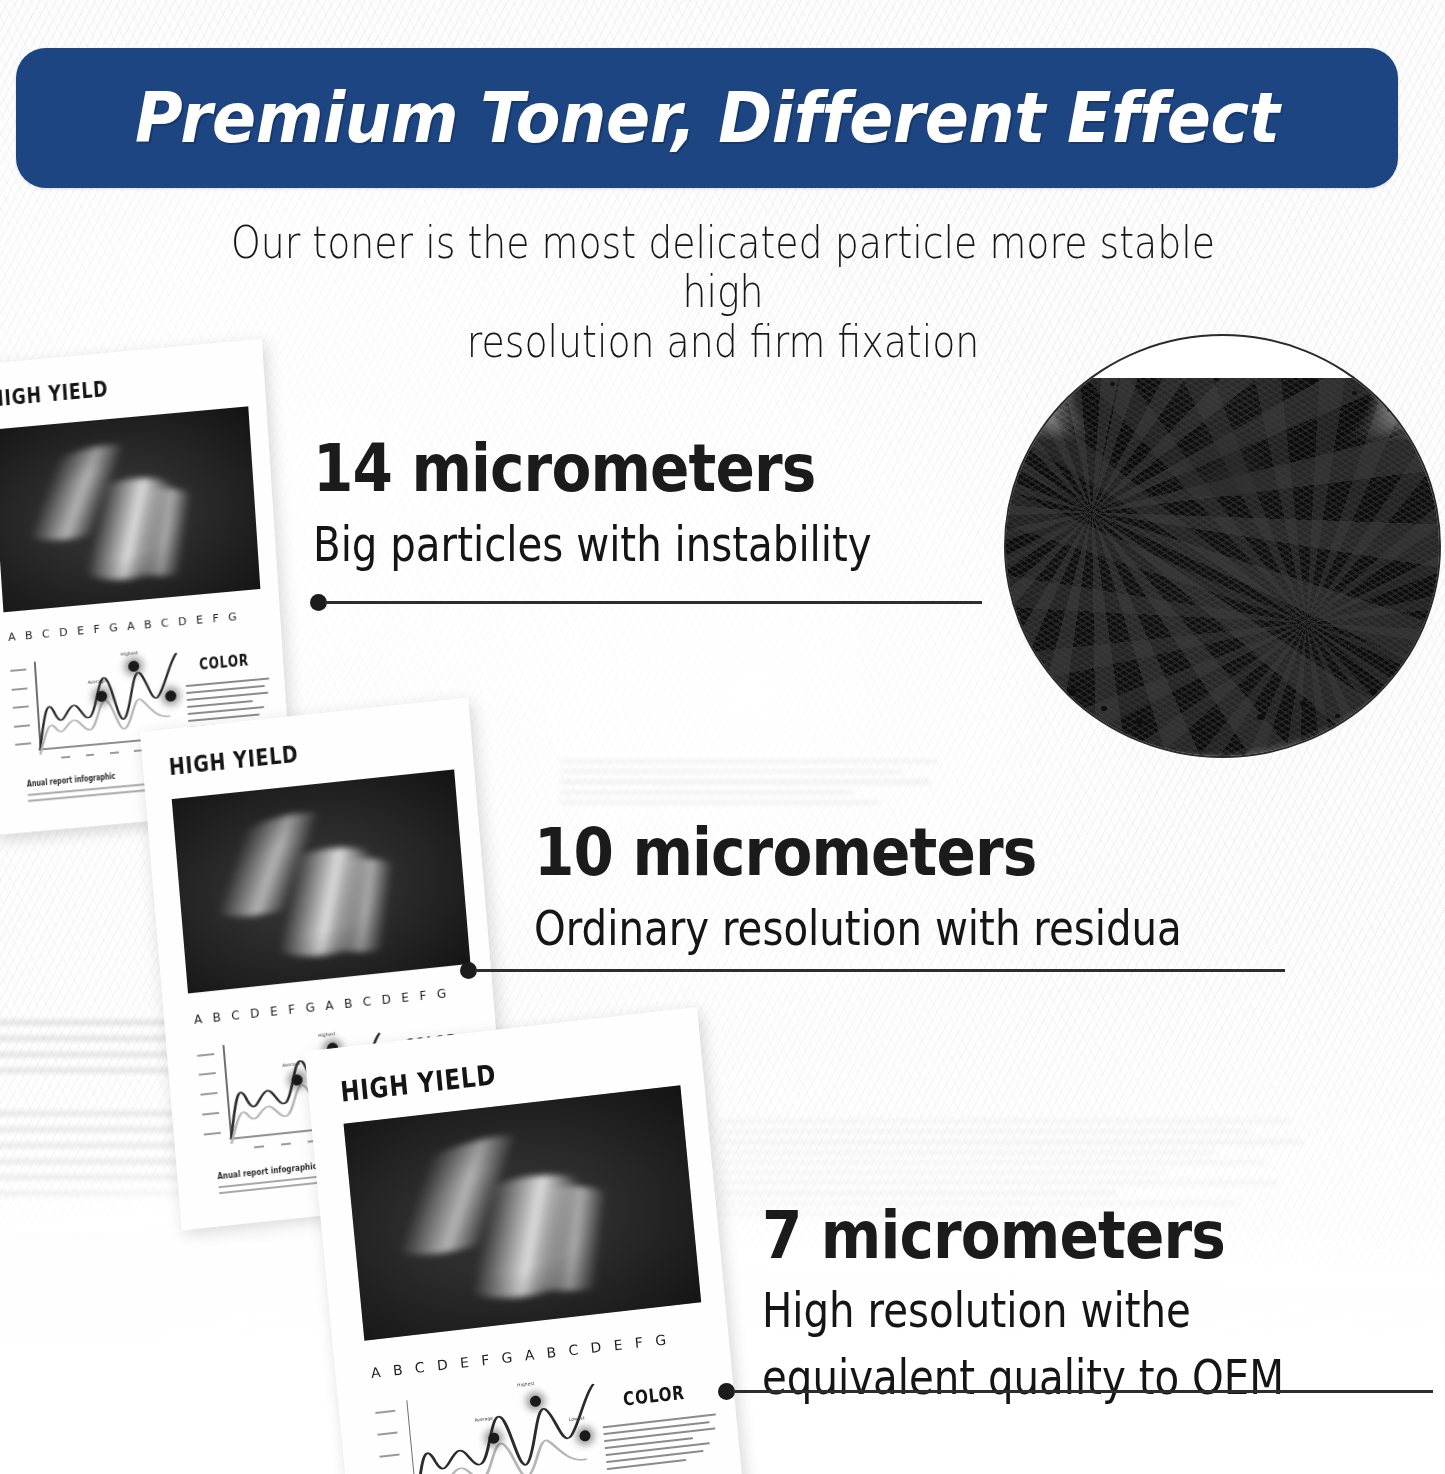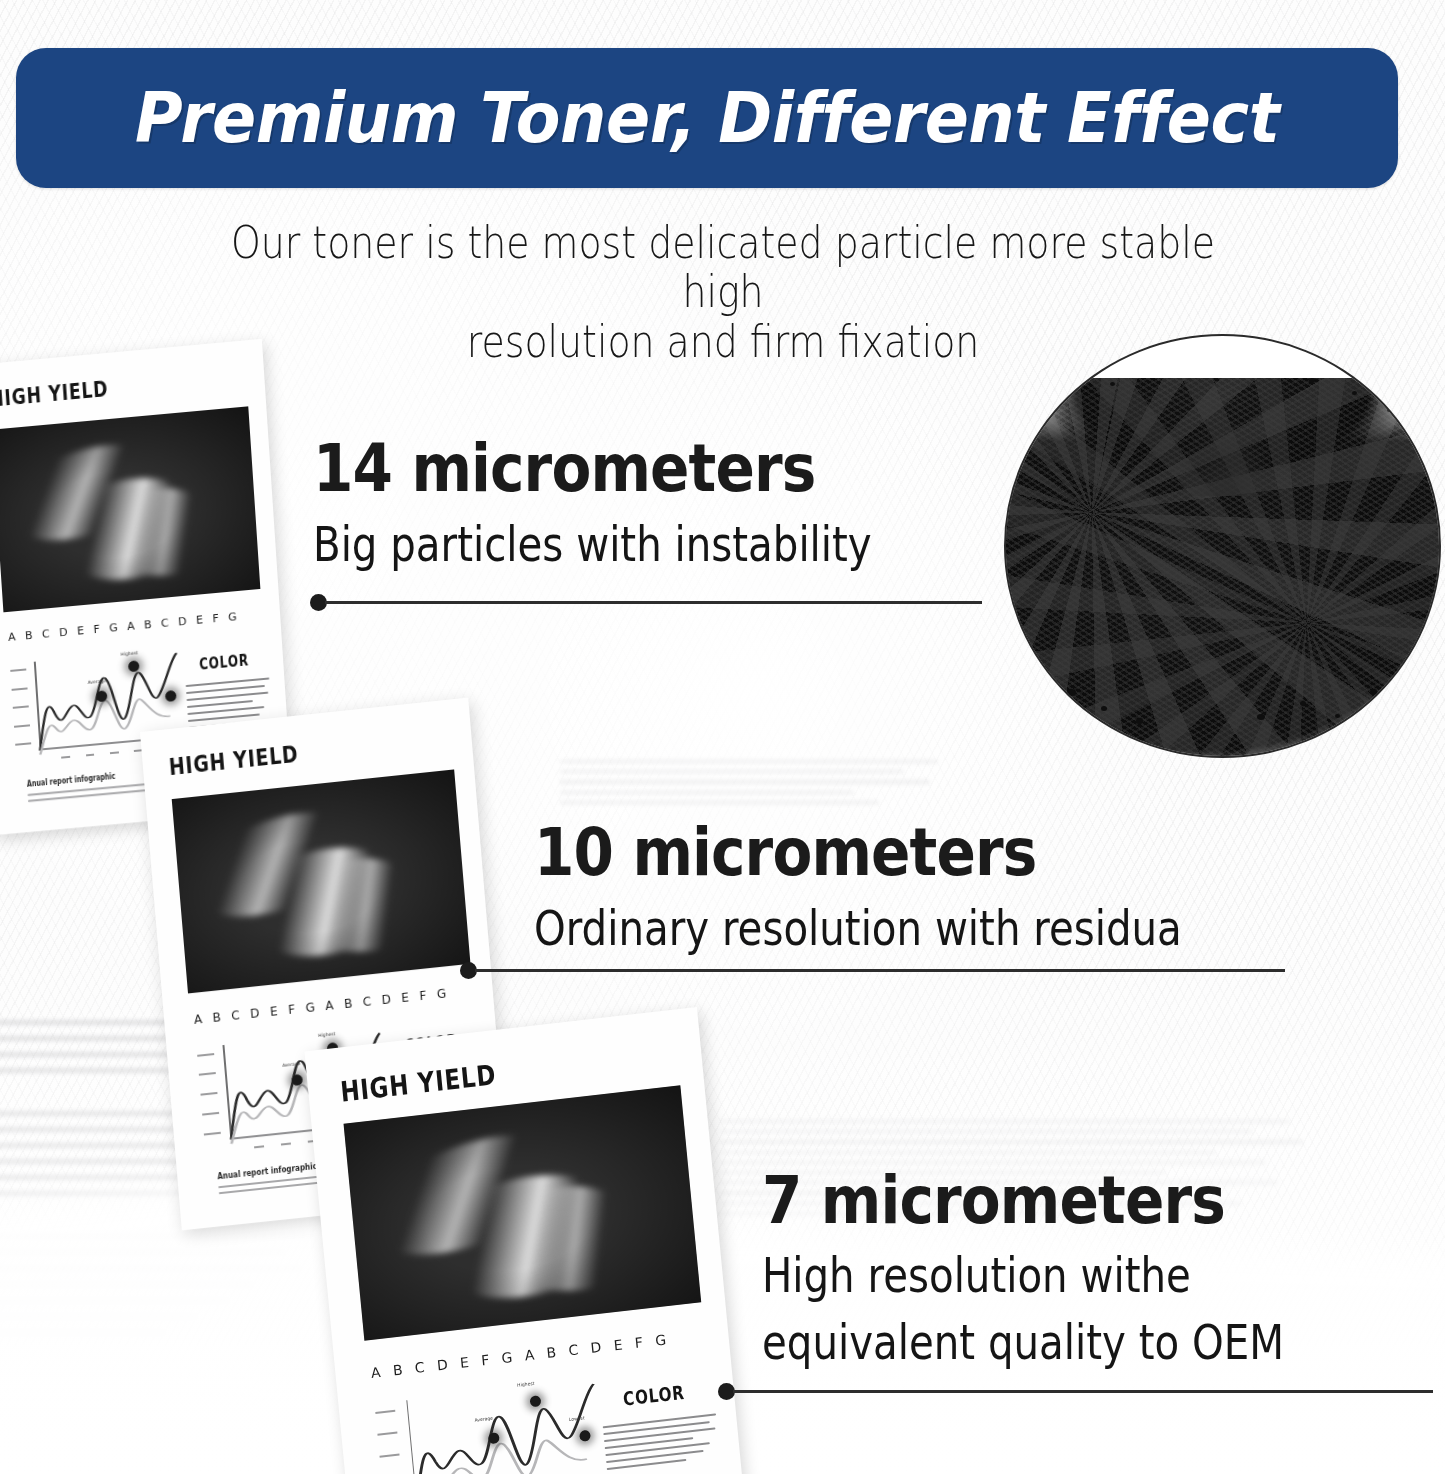--- a/index.html
+++ b/index.html
@@ -182,21 +182,21 @@
   #c1 { left: 313px; top: 436px; }
   #c1 .big { font-size: 66px; line-height: 1.0; }
   #c1 .sub { font-size: 48px; line-height: 1.0; margin-top: 18px; }
   #r1 { left: 310px; top: 594px; width: 672px; }
 
   #c2 { left: 534px; top: 820px; }
   #c2 .big { font-size: 66px; line-height: 1.0; }
   #c2 .sub { font-size: 48px; line-height: 1.0; margin-top: 18px; }
   #r2 { left: 460px; top: 962px; width: 825px; }
 
-  #c3 { left: 762px; top: 1168px; }
+  #c3 { left: 762px; top: 1203px; }
   #c3 .big { font-size: 66px; line-height: 1.0; }
   #c3 .sub { font-size: 48px; line-height: 1.06; margin-top: 16px; }
   #r3 { left: 718px; top: 1383px; width: 715px; }
 
   
   .page {
     position: absolute;
     background: #fefefe;
     box-shadow: 3px 5px 16px rgba(0,0,0,0.16);
     z-index: 3;

